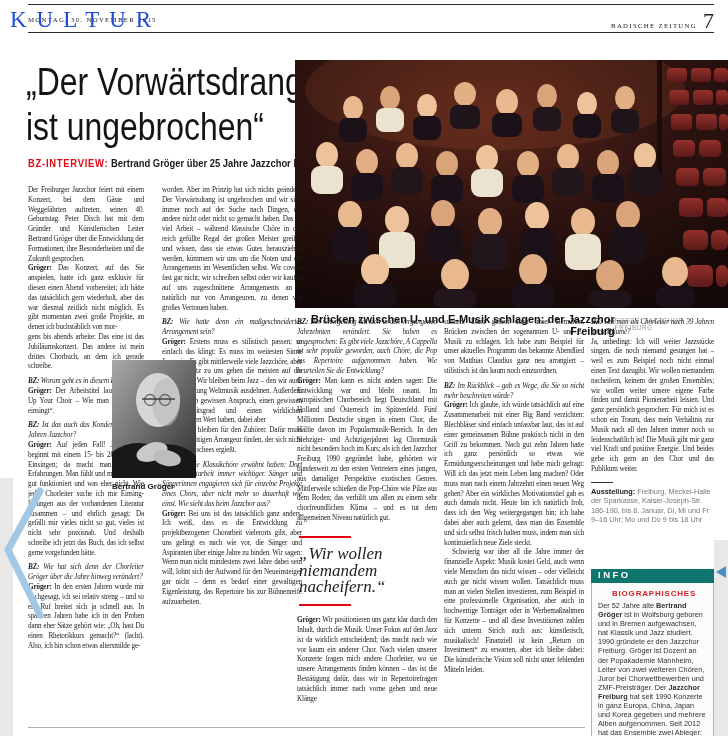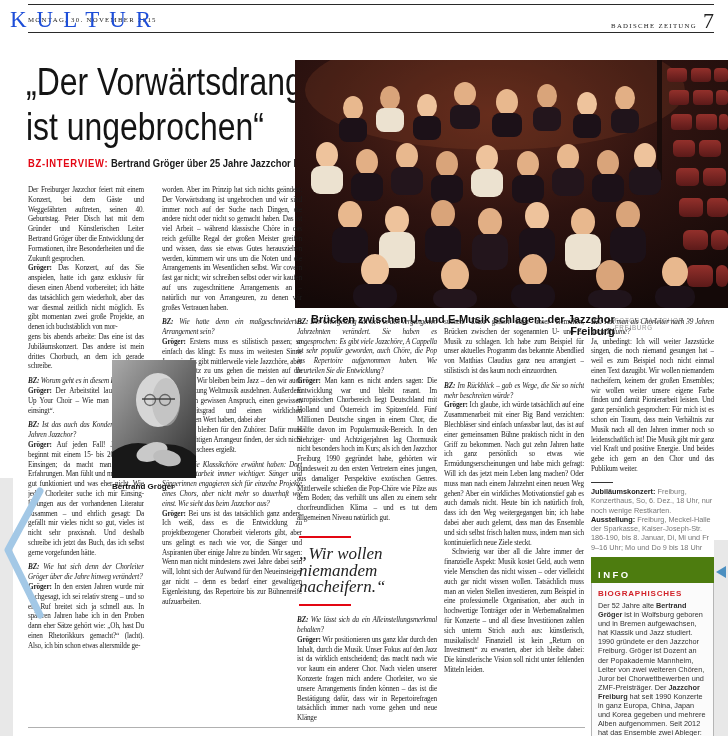--- a/index.html
+++ b/index.html
@@ -42,23 +42,23 @@
 #photo-credit{font-family:"Liberation Sans",sans-serif;font-size:6.3px;letter-spacing:0.7px;color:#979797;}
 
 #portrait{position:absolute;left:112px;top:360px;width:84px;height:118px;overflow:hidden;}
 #portrait-cap{position:absolute;left:112px;top:482px;font-family:"Liberation Sans",sans-serif;font-weight:bold;font-size:8px;color:#111;}
 
 .svc-rule{width:22px;height:1.2px;background:#333;margin:7px 0 4px 0;}
 .svc{font-family:"Liberation Sans",sans-serif;font-size:7.3px;line-height:9.3px;letter-spacing:0;color:#777;text-align:left;margin:0 0 1px 0;}
 .svc .lbl{color:#222;}
 
 #infobox{position:absolute;left:591px;top:557px;width:123px;}
-#info-head{background:#4d7c0f;color:#fff;font-family:"Liberation Sans",sans-serif;font-weight:bold;font-size:9.5px;letter-spacing:2.5px;padding:12px 0 3px 7px;}
+#info-head{background:#0f766e;color:#fff;font-family:"Liberation Sans",sans-serif;font-weight:bold;font-size:9.5px;letter-spacing:2.5px;padding:0 0 3px 7px;margin-top:12px;}
 #info-body{border:1px solid #b5b5b5;border-top:none;background:#fbfbfb;padding:6px 6px 8px 6px;}
-#info-title{color:#d2232a;font-family:"Liberation Sans",sans-serif;font-weight:bold;font-size:8px;letter-spacing:0.8px;margin-bottom:3px;}
+#info-title{color:#d2232a;font-family:"Liberation Sans",sans-serif;font-weight:bold;font-size:8px;letter-spacing:0.8px;margin-bottom:3px;margin-left:14px;}
 #info-text{font-family:"Liberation Sans",sans-serif;font-size:7.3px;line-height:9.1px;color:#333;text-align:left;}
 
 #edge-left{position:absolute;left:0;top:478px;width:13px;height:258px;background:#e8e8e8;}
 #edge-right{position:absolute;left:714px;top:540px;width:14px;height:196px;background:#e8e8e8;}
 #rule-bottom{position:absolute;left:28px;top:727px;width:557px;height:1px;background:#b0b0b0;}
 </style>
 </head>
 <body>
 
 <div id="page">
@@ -240,36 +240,34 @@
   <div id="portrait-cap">Bertrand Gröger</div>
 
   <div id="col3" class="col">
     <p class="q"><span class="lbl">BZ:</span> <span>Der Chorgesang hat sich in den vergangenen Jahrzehnten verändert. Sie haben es angesprochen: Es gibt viele Jazzchöre, A Cappella ist sehr populär geworden, auch Chöre, die Pop ins Repertoire aufgenommen haben. Wie beurteilen Sie die Entwicklung?</span></p>
     <p class="a"><span class="lbl">Gröger:</span> <span>Man kann es nicht anders sagen: Die Entwicklung war und bleibt rasant. Im europäischen Chorbereich liegt Deutschland mit Holland und Österreich im Spitzenfeld. Fünf Millionen Deutsche singen in einem Chor, die Hälfte davon im Popularmusik-Bereich. In den Siebziger- und Achtzigerjahren lag Chormusik nicht besonders hoch im Kurs; als ich den Jazzchor Freiburg 1990 gegründet habe, gehörten wir bundesweit zu den ersten Vertretern eines jungen, aus damaliger Perspektive exotischen Genres. Mittlerweile schießen die Pop-Chöre wie Pilze aus dem Boden; das verhilft uns allen zu einem sehr chorfreundlichen Klima – und es tut dem allgemeinen Niveau natürlich gut.</span></p>
     <div class="pq">
       <div class="pq-rule"></div>
       <div class="pq-text">„Wir wollen niemandem nacheifern.“</div>
       <div class="pq-rule"></div>
     </div>
-    <p class="q"><span class="lbl">BZ:</span> <span>Wie lässt sich da ein Alleinstellungsmerkmal behalten?</span></p>
     <p class="a"><span class="lbl">Gröger:</span> <span>Wir positionieren uns ganz klar durch den Inhalt, durch die Musik. Unser Fokus auf den Jazz ist da wirklich entscheidend; das macht nach wie vor kaum ein anderer Chor. Nach vielen unserer Konzerte fragen mich andere Chorleiter, wo sie unsere Arrangements finden können – das ist die Bestätigung dafür, dass wir in Repertoirefragen tatsächlich immer nach vorne gehen und neue Klänge</span></p>
   </div>
 
   <div id="col4" class="col">
     <p class="a">suchen. Dazu gehört auch unser Bemühen, Brücken zwischen der sogenannten U- und E-Musik zu schlagen. Ich habe zum Beispiel für unser aktuelles Programm das bekannte Abendlied von Matthias Claudius ganz neu arrangiert – stilistisch ist das kaum noch einzuordnen.</p>
     <p class="q"><span class="lbl">BZ:</span> <span>Im Rückblick – gab es Wege, die Sie so nicht mehr beschreiten würde?</span></p>
     <p class="a"><span class="lbl">Gröger:</span> <span>Ich glaube, ich würde tatsächlich auf eine Zusammenarbeit mit einer Big Band verzichten: Blechbläser sind einfach unfassbar laut, das ist auf einer gemeinsamen Bühne praktisch nicht in den Griff zu bekommen. Nach gut zehn Jahren hatte ich ganz persönlich so etwas wie Ermüdungserscheinungen und habe mich gefragt: Will ich das jetzt mein Leben lang machen? Oder muss man nach einem Jahrzehnt einen neuen Weg gehen? Aber ein wirkliches Motivationstief gab es auch damals nicht. Heute bin ich natürlich froh, dass ich den Weg weitergegangen bin; ich habe dabei aber auch gelernt, dass man das Ensemble und sich selbst frisch halten muss, indem man sich kontinuierlich neue Ziele steckt.</span></p>
     <p class="a ind">Schwierig war über all die Jahre immer der finanzielle Aspekt: Musik kostet Geld, auch wenn viele Menschen das nicht wissen – oder vielleicht auch gar nicht wissen wollen. Tatsächlich muss man an vielen Stellen investieren, zum Beispiel in eine professionelle Organisation, aber auch in hochwertige Tonträger oder in Werbemaßnahmen für Konzerte – und all diese Investitionen zahlen sich unterm Strich auch aus: künstlerisch, musikalisch! Finanziell ist kein „Return on Investment“ zu erwarten, aber ich bleibe dabei: Die künstlerische Vision soll nicht unter fehlenden Mitteln leiden.</p>
   </div>
 
   <div id="col5" class="col">
     <p class="q"><span class="lbl">BZ:</span> <span>Hat man als Chorleiter nach 39 Jahren noch Träume?</span></p>
     <p class="a">Ja, unbedingt: Ich will weiter Jazzstücke singen, die noch niemand gesungen hat – weil es zum Beispiel noch nicht einmal einen Text dazugibt. Wir wollen niemandem nacheifern, keinem der großen Ensembles; wir wollen weiter unsere eigene Farbe finden und damit Pionierarbeit leisten. Und ganz persönlich gesprochen: Für mich ist es schon ein Traum, dass mein Verhältnis zur Musik nach all den Jahren immer noch so leidenschaftlich ist! Die Musik gibt mir ganz viel Kraft und positive Energie. Und beides gebe ich gern an den Chor und das Publikum weiter.</p>
     <div class="svc-rule"></div>
-    <p class="svc"><span class="lbl">Jubiläumskonzert:</span> <span>Freiburg, Konzerthaus, So, 6. Dez., 18 Uhr, nur noch wenige Restkarten.</span></p>
     <p class="svc"><span class="lbl">Ausstellung:</span> <span>Freiburg, Meckel-Halle der Sparkasse, Kaiser-Joseph-Str. 186-190, bis 8. Januar, Di, Mi und Fr 9–16 Uhr; Mo und Do 9 bis 18 Uhr</span></p>
   </div>
 
   <div id="infobox">
     <div id="info-head">INFO</div>
     <div id="info-body">
       <div id="info-title">BIOGRAPHISCHES</div>
       <div id="info-text"><span>Der 52 Jahre alte </span><b>Bertrand Gröger</b><span> ist in Wolfsburg geboren und in Bremen aufgewachsen, hat Klassik und Jazz studiert. 1990 gründete er den Jazzchor Freiburg. Gröger ist Dozent an der Popakademie Mannheim, Leiter von zwei weiteren Chören, Juror bei Chorwettbewerben und ZMF-Preisträger. Der </span><b>Jazzchor Freiburg</b><span> hat seit 1990 Konzerte in ganz Europa, China, Japan und Korea gegeben und mehrere Alben aufgenommen. Seit 2012 hat das Ensemble zwei Ableger: den Junior- und den Senior-Jazzchor.</span> </div>
     </div>
   </div>

